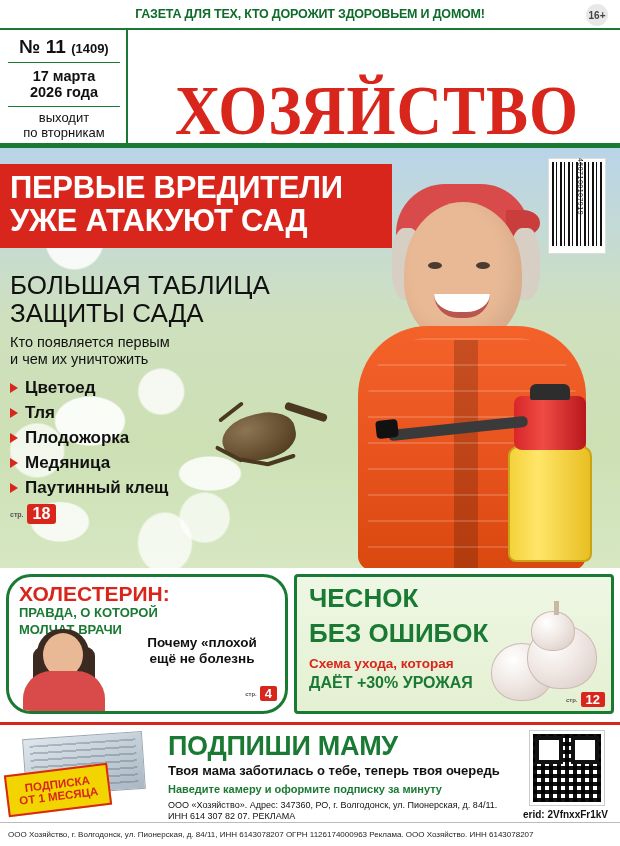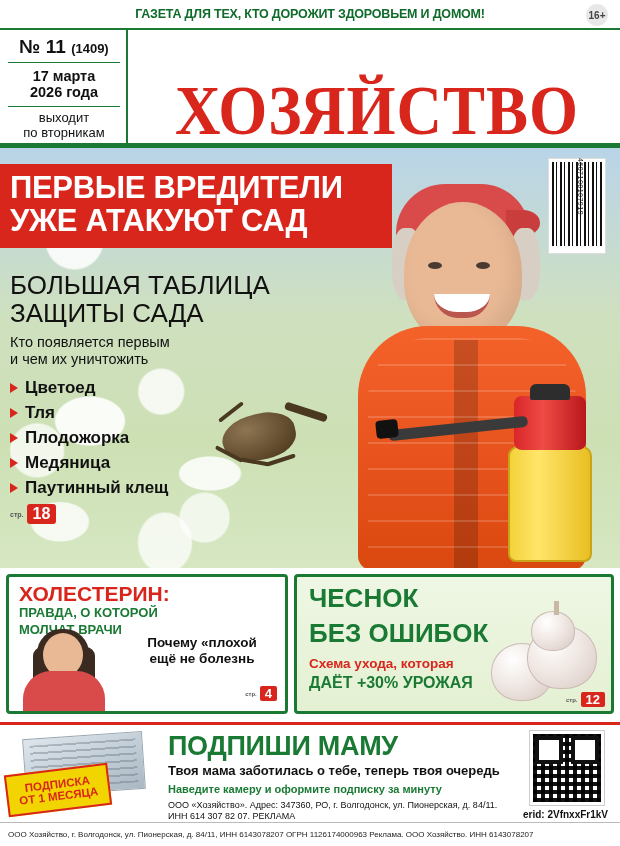--- a/index.html
+++ b/index.html
@@ -291,21 +291,21 @@
 
   
   .promo-row {
     position: absolute; left: 0; top: 570px; width: 620px; height: 148px;
     display: flex; gap: 6px; padding: 4px 6px;
   }
   .promo {
     position: relative; border: 3px solid #1a7a34; border-radius: 4px; overflow: hidden;
     background: #fff;
   }
-  .promo.left { width: 282px; }
+  .promo.left { width: 282px; border-radius: 25px; }
   .promo.right { flex: 1; background: linear-gradient(180deg,#eef7e4 0%, #e4f0d2 100%); }
 
   .chol-title {
     font-size: 21px; font-weight: bold; color: #d9261c; padding: 6px 8px 0 10px; line-height: 1.0;
   }
   .chol-sub {
     font-size: 13px; font-weight: bold; color: #1a7a34; padding: 2px 8px 0 10px; line-height: 1.12;
   }
   .chol-lead {
     position: absolute; right: 8px; top: 58px; width: 150px;

